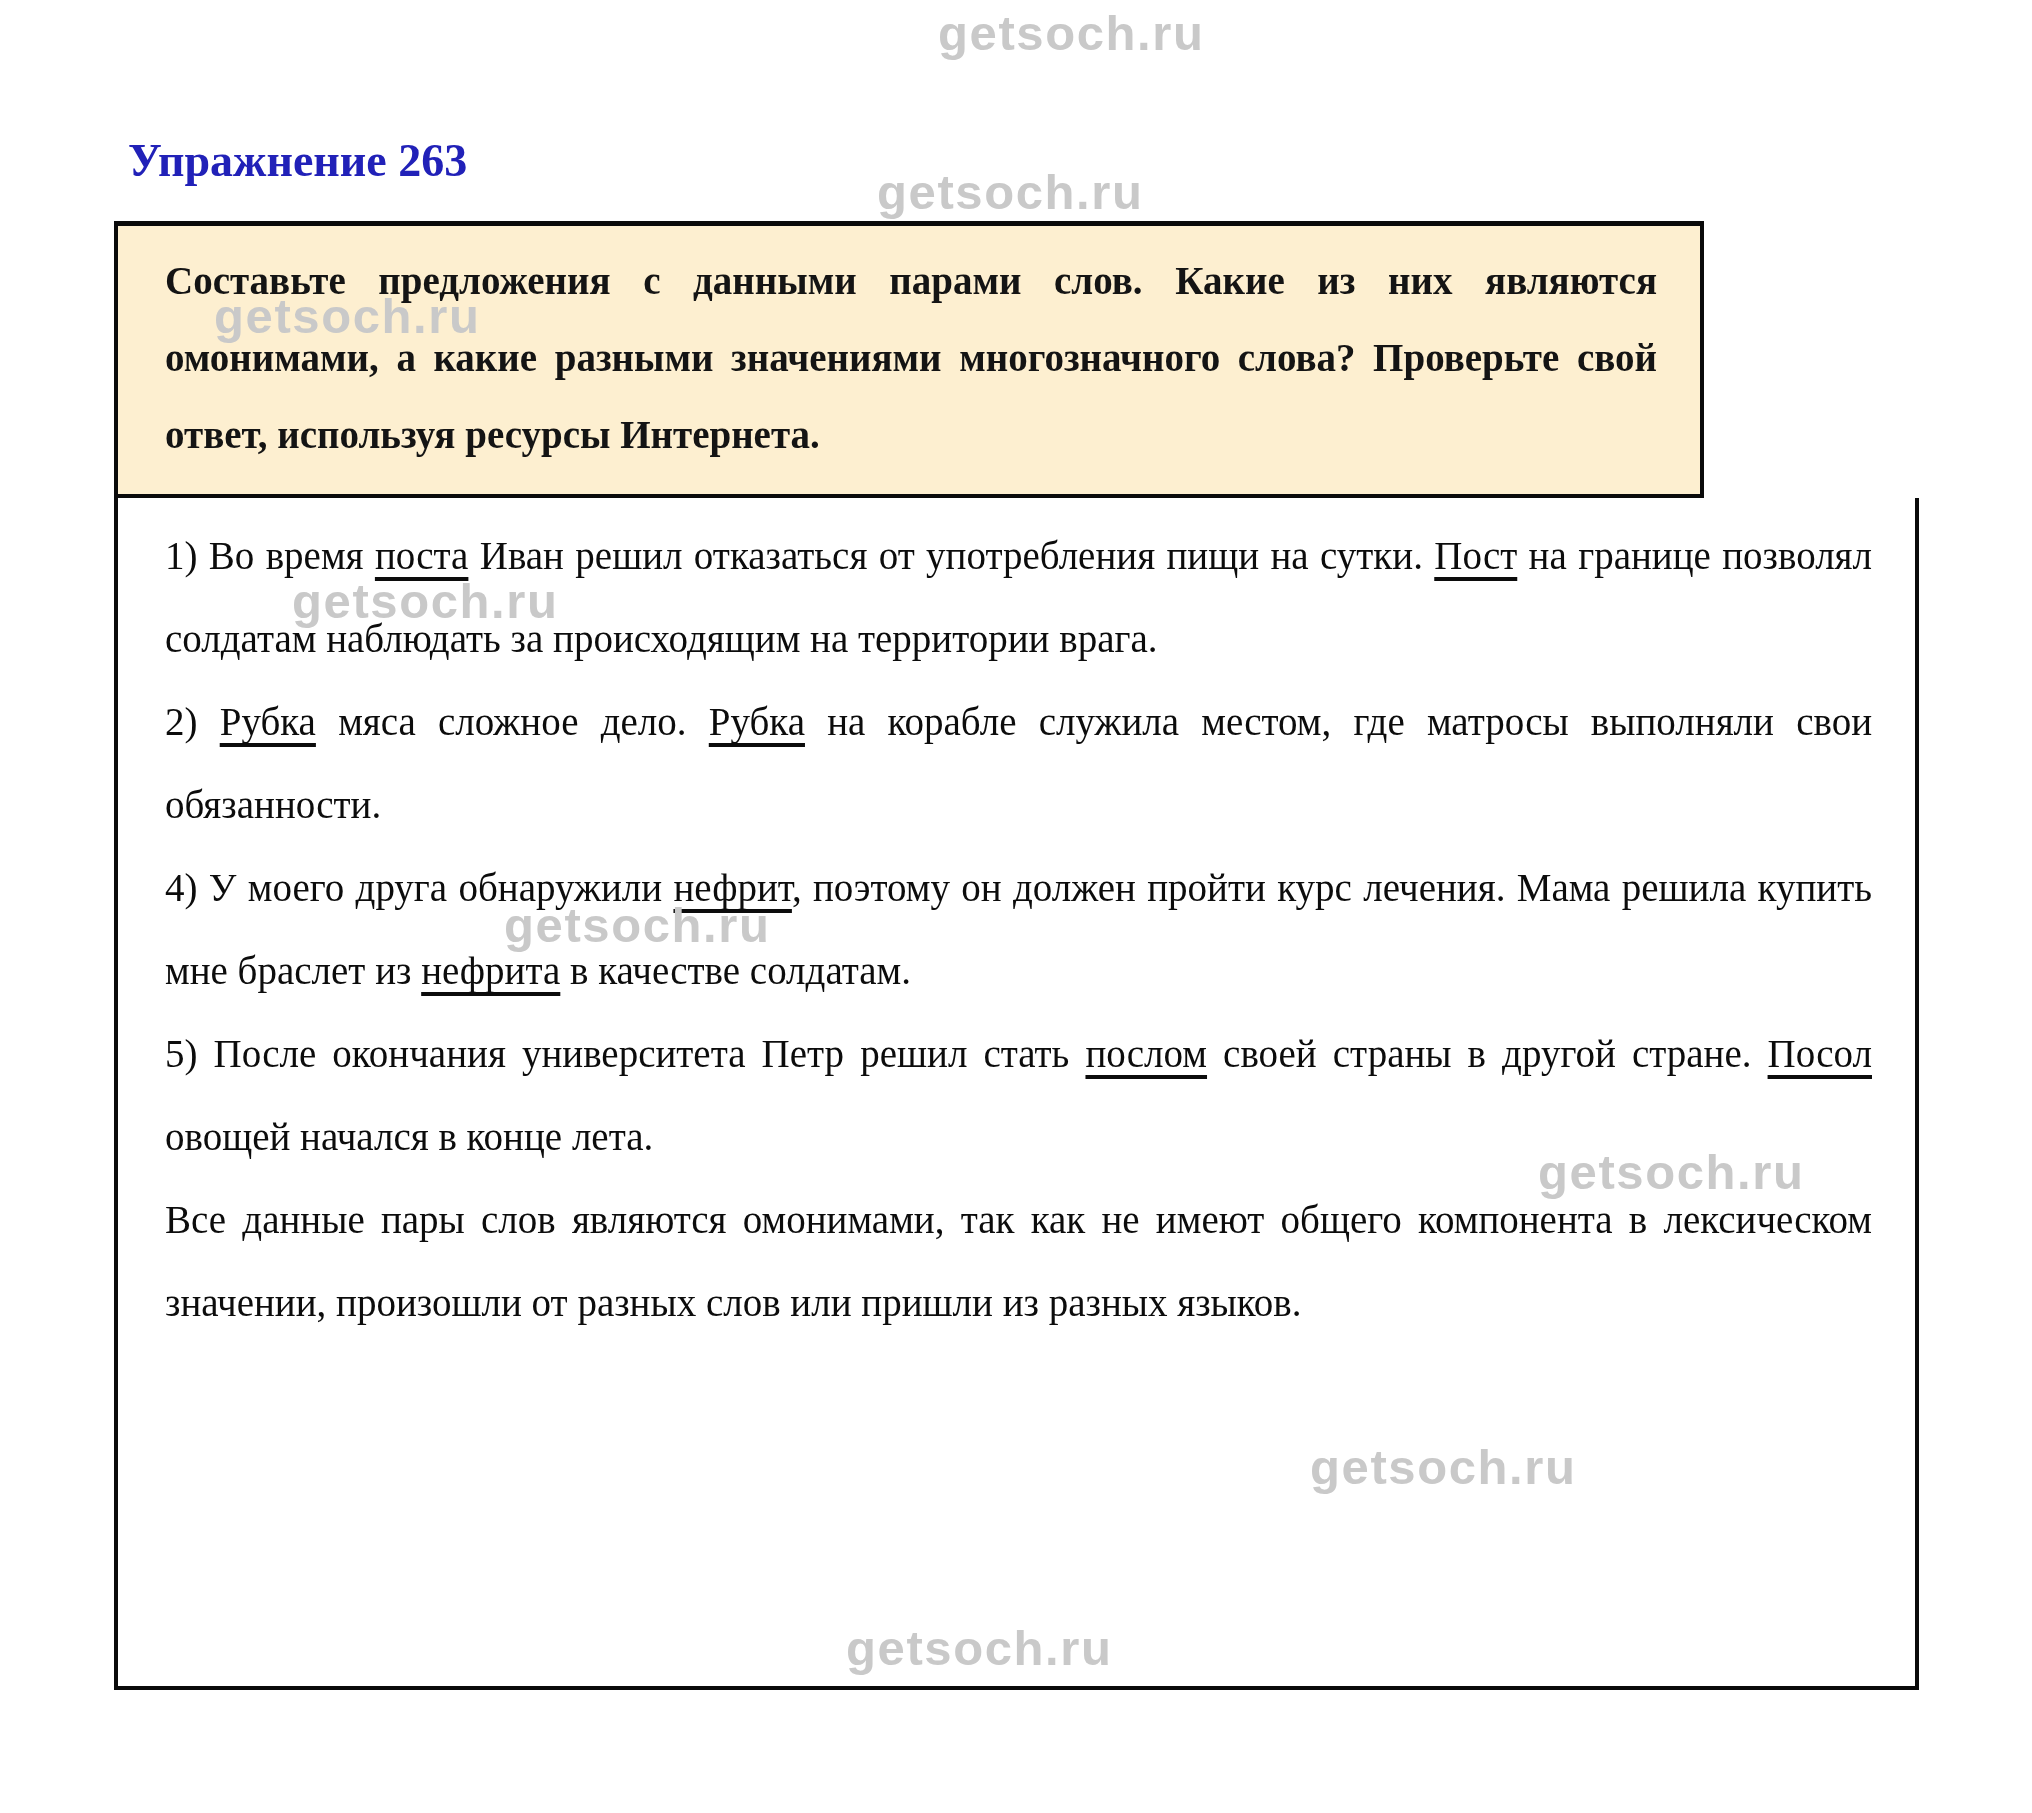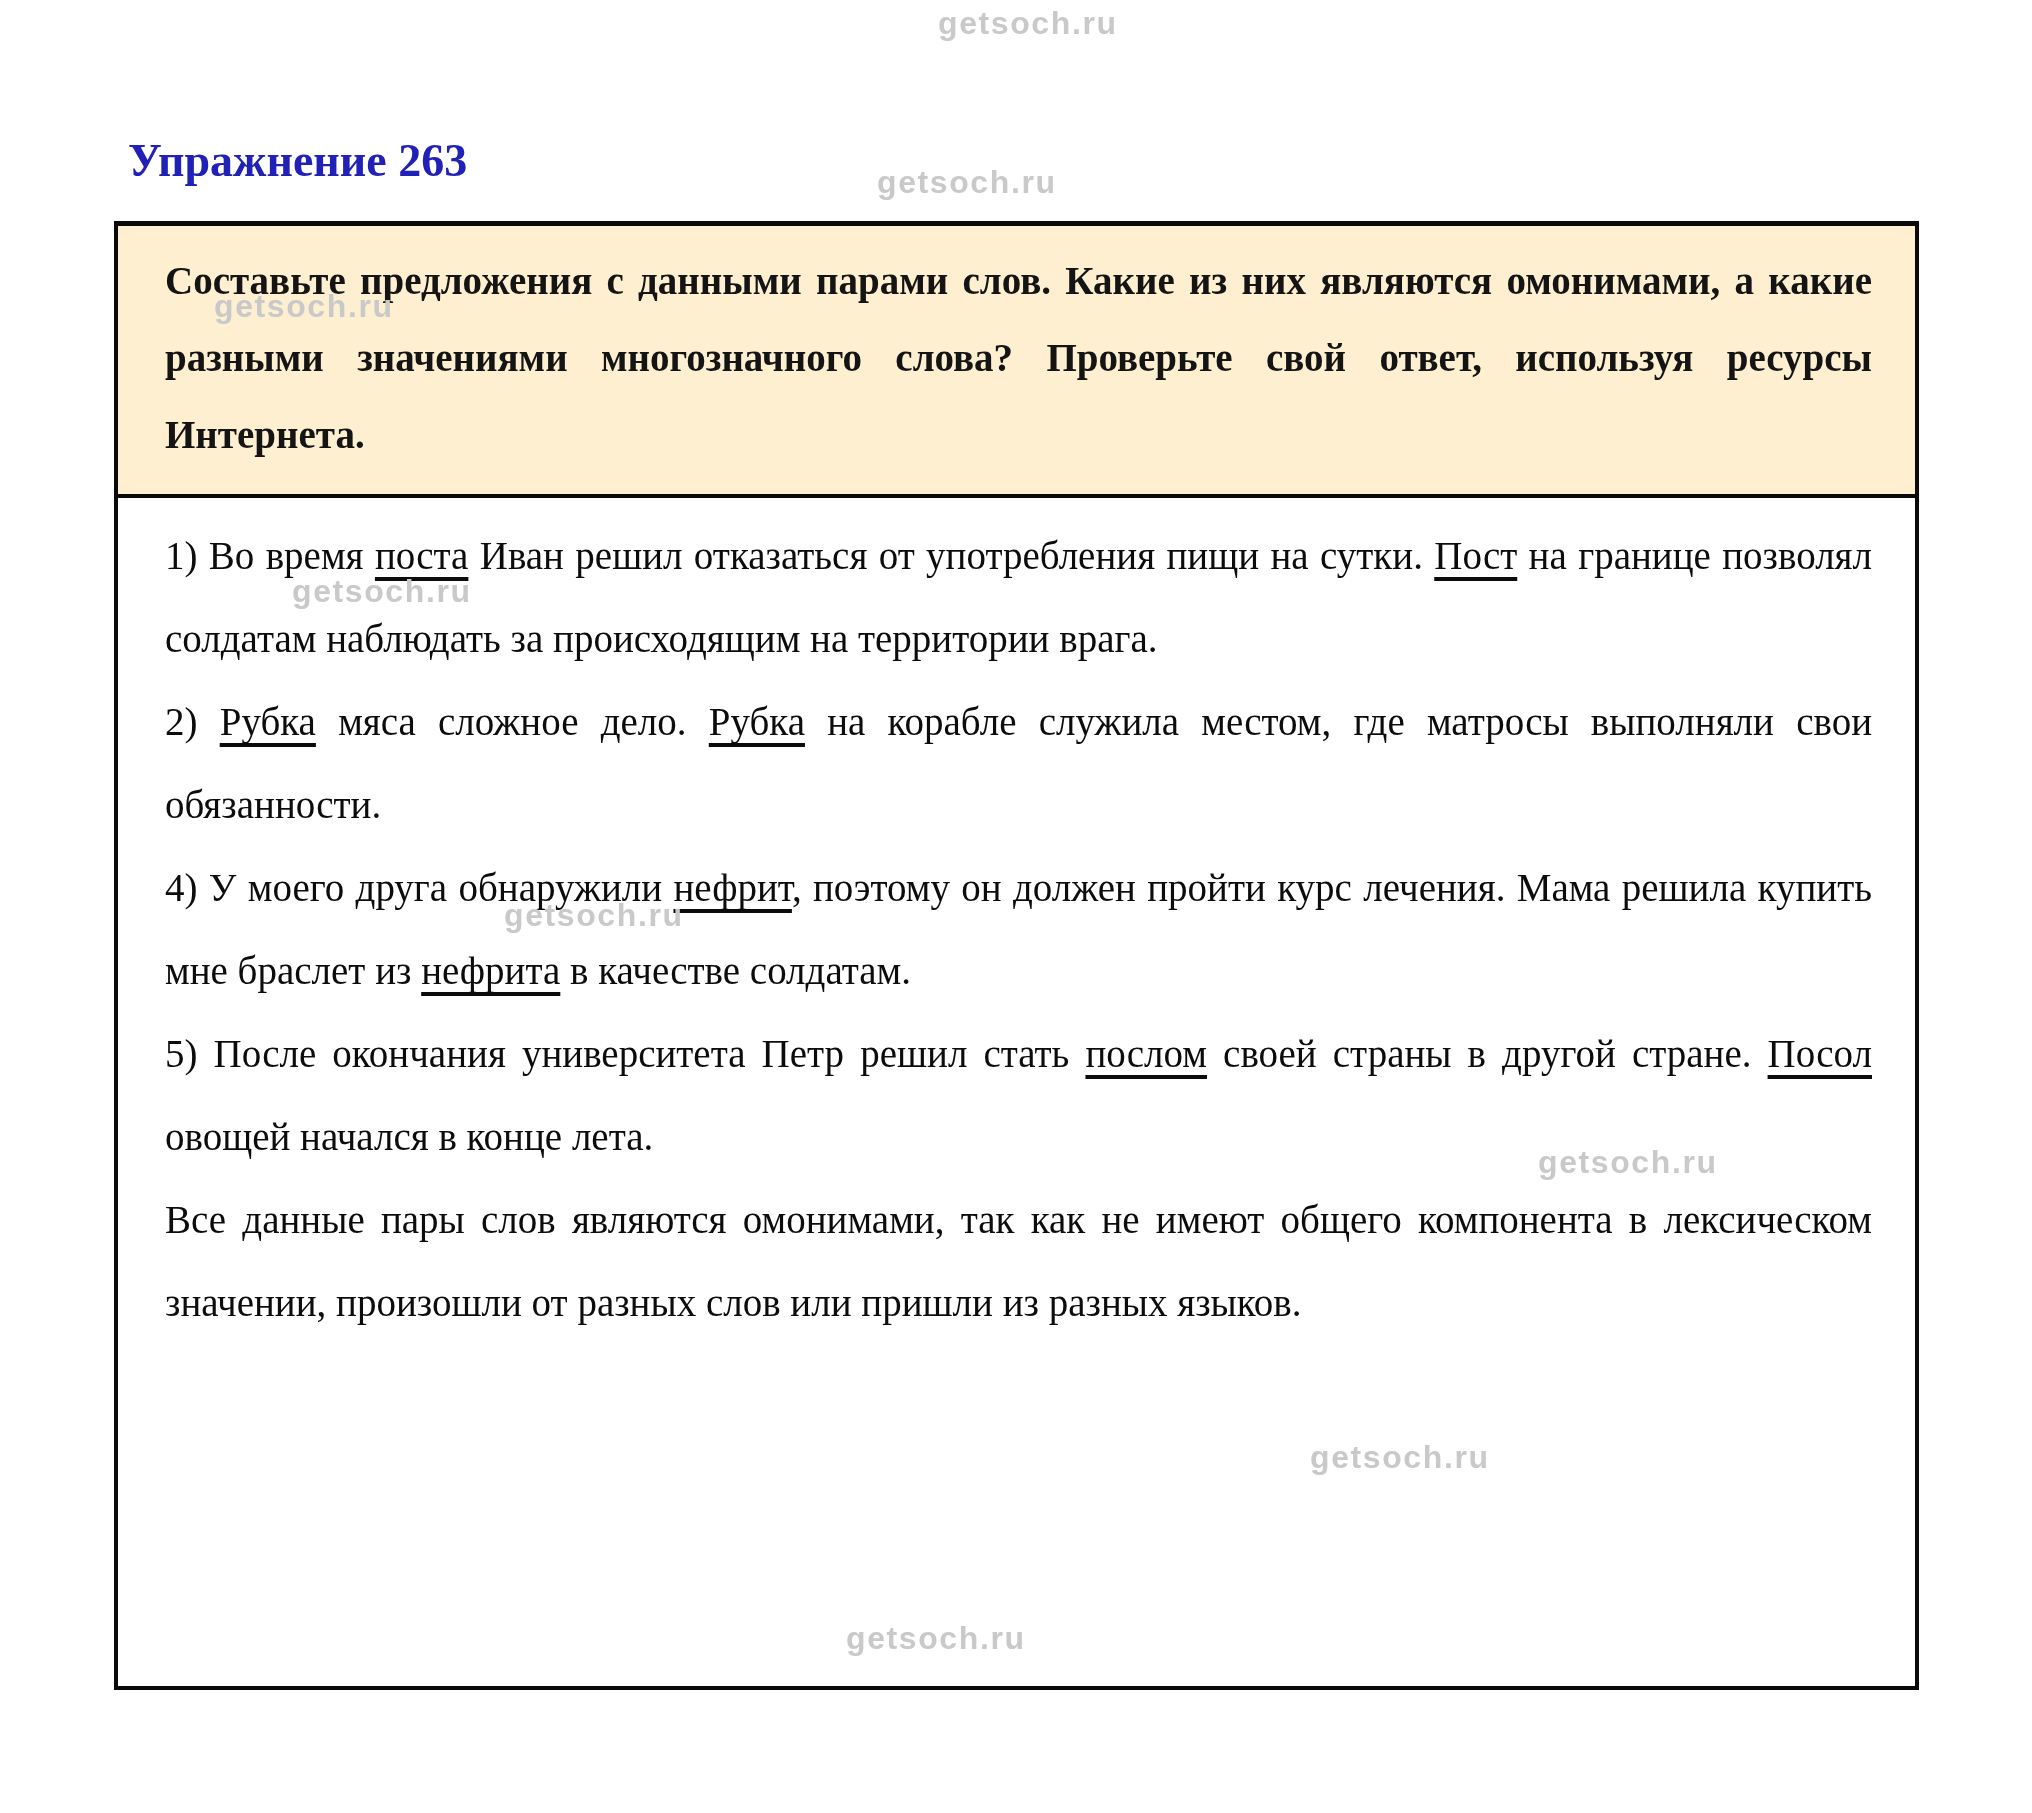--- a/index.html
+++ b/index.html
@@ -10,21 +10,21 @@
     background: #ffffff;
     font-family: "Liberation Serif", serif;
     overflow: hidden;
   }
 
   
   .wm {
     position: absolute;
     font-family: "Liberation Sans", sans-serif;
     font-weight: bold;
-    font-size: 32px;
+    font-size: 49px;
     color: var(--watermark, #c9c9c9);
     z-index: 2;
     white-space: nowrap;
     letter-spacing: 1.6px;
   }
   .wm1 { left: 938px; top: 4.9px; }
   .wm2 { left: 877px; top: 164px; }
   .wm3 { left: 214px;  top: 288px; }
   .wm4 { left: 292px;  top: 573px; }
   .wm5 { left: 504px;  top: 897px; }
@@ -40,21 +40,21 @@
     font-size: 46px;
     font-weight: bold;
     color: var(--title, #2121b8);
     z-index: 3;
   }
 
   .task-box {
     position: absolute;
     left: 114px;
     top: 221px;
-    width: 1805px;
+    width: 1590px;
     height: 277px;
     box-sizing: border-box;
     background: var(--task_bg, #fdefd0);
     border: 4.1px solid var(--border, #0a0a0a);
     border-top-width: 5.7px;
     padding: 16.4px 43px 20.5px 47px;
     z-index: 1;
   }
   .task-text {
     position: relative;

